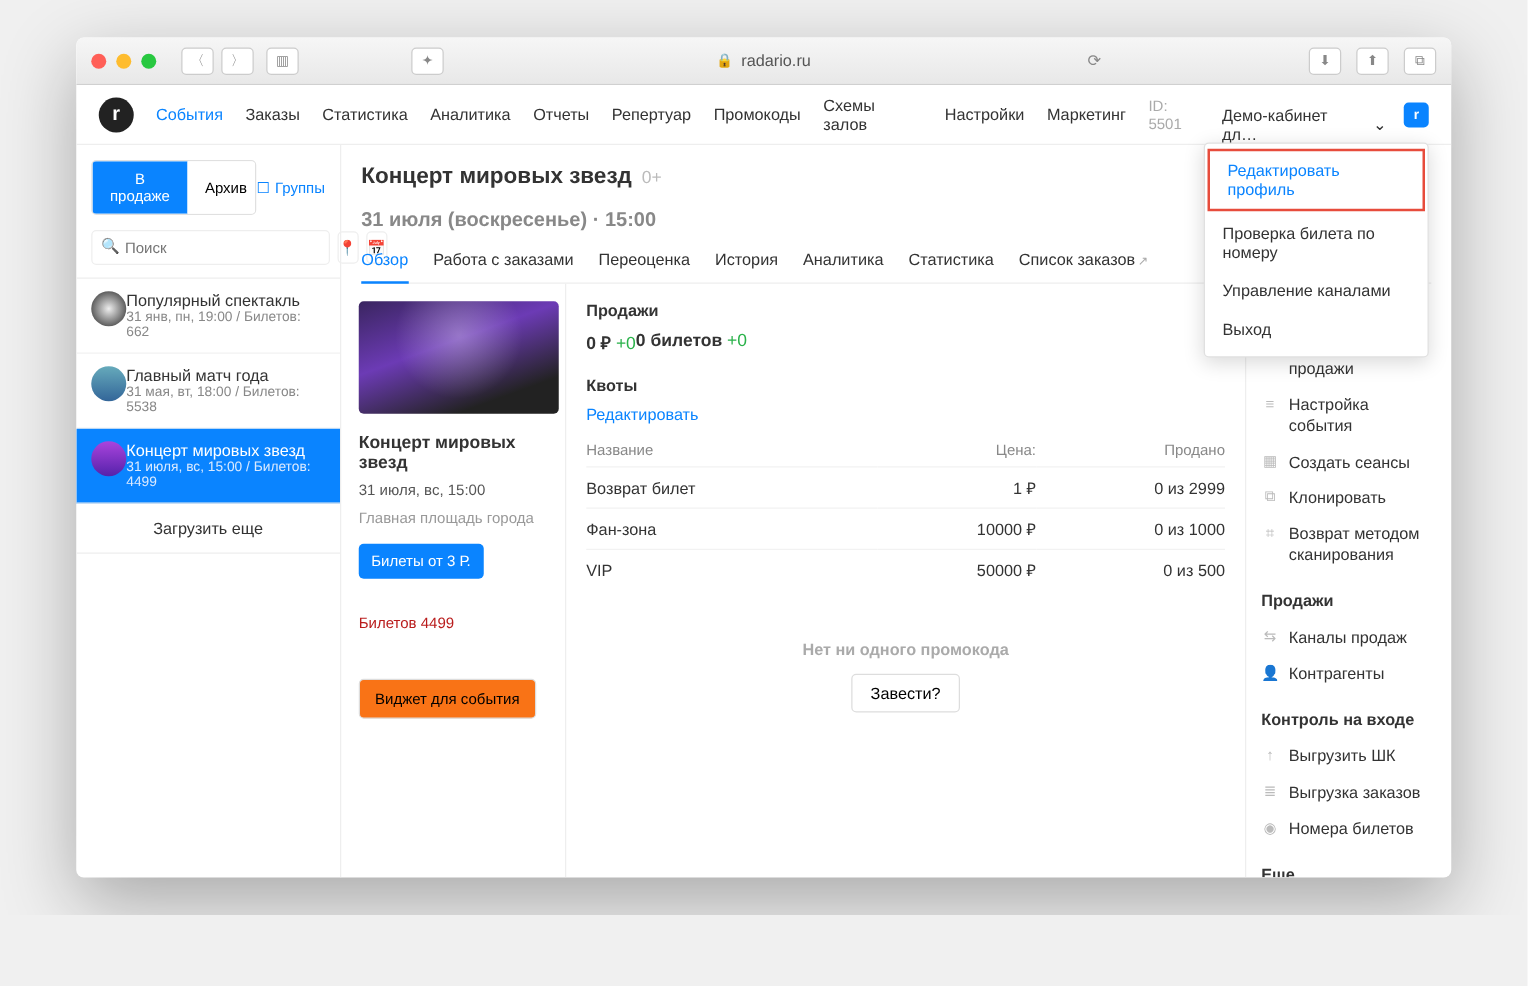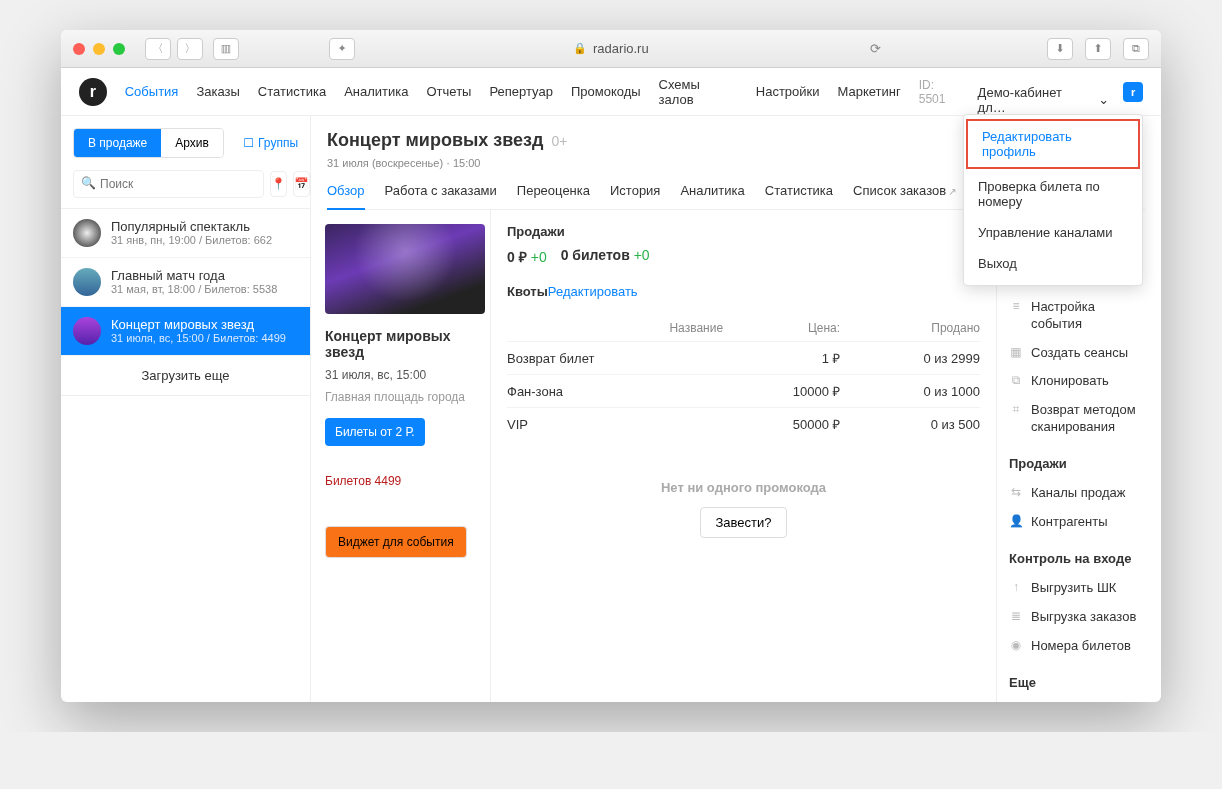--- a/index.html
+++ b/index.html
@@ -23,33 +23,33 @@
 .nav-right { margin-left:auto; display:flex; align-items:center; gap:14px; }
 .idlabel { color:#aaa; font-size:12px; }
 .accbtn { display:flex; align-items:center; gap:6px; color:#333; cursor:pointer;margin-top:16px; }
 .sqicon { width:20px; height:20px; border-radius:4px; background:#0a84ff; color:#fff; display:flex; align-items:center; justify-content:center; font-size:11px; font-weight:bold; }
 
 .dropdown { position:absolute; top:46px; right:18px; width:180px; background:#fff; border:1px solid #e0e0e0; border-radius:4px; box-shadow:0 4px 16px rgba(0,0,0,0.15); z-index:10; padding:6px 0; }
 .dropdown .ditem { padding:8px 14px; font-size:13px; cursor:pointer; }
 .dropdown .ditem.hl { color:#0a84ff; border:2px solid #e74c3c; margin:-2px 2px 2px 2px; }
 
 .body { flex:1; display:flex; overflow:hidden; }
-.sidebar { width:250px; border-right:1px solid #eee; display:flex; flex-direction:column; }
+.sidebar { width:212px; border-right:1px solid #eee; display:flex; flex-direction:column; }
 .sb-top { padding:12px; display:flex; align-items:center; gap:0; }
 .seg { display:flex; border:1px solid #e0e0e0; border-radius:4px; overflow:hidden; }
 .seg button { border:none; padding:7px 14px; font-size:12px; background:#fff; cursor:pointer; }
 .seg button.active { background:#0a84ff; color:#fff; }
 .groups { margin-left:auto; color:#0a84ff; font-size:12px; display:flex; align-items:center; gap:4px; }
 .sb-search { padding:0 12px 10px; display:flex; align-items:center; gap:6px; }
 .sb-search input { flex:1; border:1px solid #eee; border-radius:4px; padding:6px 8px 6px 26px; font-size:12px; background:#fff; }
 .sb-search .swrap { position:relative; flex:1; }
 .sb-search .sicon { position:absolute; left:8px; top:6px; color:#bbb; font-size:12px; }
 .iconbtn { width:26px; height:26px; border:1px solid #eee; border-radius:4px; display:flex; align-items:center; justify-content:center; color:#bbb; font-size:12px; cursor:pointer; }
 .evlist { border-top:1px solid #eee; }
-.evitem { display:flex; gap:10px; padding:10px 12px; border-bottom:1px solid #f2f2f2; cursor:pointer; }
+.evitem { display:flex; padding:10px 12px; border-bottom:1px solid #f2f2f2; cursor:pointer; }
 .evitem.active { background:#0a84ff; color:#fff; }
 .evimg { width:28px; height:28px; border-radius:50%; background:#555; flex-shrink:0; }
 .evtitle { font-size:13px; font-weight:500; }
 .evsub { font-size:11px; color:#888; }
 .evitem.active .evsub { color:#dbeaff; }
 .loadmore { text-align:center; padding:12px; font-size:13px; color:#333; border-bottom:1px solid #eee; cursor:pointer; }
 
 .main { flex:1; display:flex; overflow:hidden; }
 .col-left { width:180px; padding:14px; border-right:1px solid #eee; display:flex; flex-direction:column; gap:8px; }
 .thumb { width:160px; height:90px; border-radius:4px; background:linear-gradient(160deg,#3a2560,#6c3bb5 40%,#222 80%); position:relative; overflow:hidden; }
@@ -58,35 +58,35 @@
 .edate { font-size:12px; color:#555; }
 .eplace { font-size:12px; color:#999; }
 .pricebtn { margin-top:6px; background:#0a84ff; color:#fff; border:none; padding:7px 10px; border-radius:4px; font-size:12px; cursor:pointer; width:fit-content; }
 .tcount { font-size:12px; color:#b91c1c; margin-top:20px; }
 .widgetbtn { margin-top:30px; border:1px solid #ddd; background:#f97316; padding:8px 12px; border-radius:4px; font-size:12px; cursor:pointer; width:fit-content; }
 
 .col-mid { flex:1; display:flex; flex-direction:column; }
 .mid-head { padding:14px 16px 0; }
 .mh-title { font-size:18px; font-weight:600; display:flex; align-items:center; gap:8px; }
 .agebadge { color:#bbb; font-size:14px; font-weight:400; }
-.mh-sub { font-size:11px; color:#888; margin-top:6px; }
+.mh-sub { font-size:16px; color:#888; margin-top:17px;font-weight:bold; }
 .tabs { display:flex; gap:20px; margin-top:14px; border-bottom:1px solid #eee; font-size:13px; }
 .tab { padding:0 0 10px; cursor:pointer; color:#333; }
 .tab.active { color:#0a84ff; border-bottom:2px solid #0a84ff; margin-bottom:-1px; font-weight:500; }
 .tab .ext { color:#aaa; font-size:10px; margin-left:2px; }
 
 .panel { padding:14px 16px; }
 .panel h4 { font-size:13px; font-weight:600; margin-bottom:8px; }
-.salesrow { display:flex; gap:14px; font-size:14px; }
+.salesrow { display:flex; font-size:14px; }
 .salesrow b { font-weight:600; }
 .pos { color:#2ab24a; font-weight:500; }
-.quota-head { display:flex; justify-content:flex-start; margin-top:18px; }
+.quota-head { display:flex; justify-content:flex-end; margin-top:18px;flex-direction:column; }
 .editlink { color:#0a84ff; font-size:13px; cursor:pointer; }
 .qt { width:100%; margin-top:8px; font-size:13px; border-collapse:collapse; }
-.qt th { text-align:right; color:#888; font-weight:400; padding:6px 0; font-size:12px; }
+.qt th { text-align:left; color:#888; font-weight:400; padding:6px 0; font-size:12px; }
 .qt th.r,.qt td.r { text-align:right; }
 .qt td { padding:7px 0; border-top:1px solid #f2f2f2; }
 .promo-empty { text-align:center; color:#aaa; font-size:13px; margin-top:40px;font-weight:bold; }
 .addpromo { margin:12px auto 0; display:block; border:1px solid #ddd; background:#fff; padding:7px 14px; border-radius:4px; font-size:13px; cursor:pointer; }
 
 .col-right { width:165px; border-left:1px solid #eee; padding:14px 12px; font-size:13px; }
 .col-right h5 { font-size:13px; font-weight:600; margin:0 0 8px; }
 .act { display:flex; align-items:flex-start; gap:8px; padding:6px 0; cursor:pointer; color:#333; line-height:1.3; }
 .act .ai { width:14px; color:#bbb; font-size:12px; flex-shrink:0; text-align:center; }
 .rsec { margin-top:14px; }
@@ -213,21 +213,21 @@
             <div class="tab"><span>Список заказов</span><span class="ext">↗</span></div>
           </div>
         </div>
 
         <div style="display:flex; flex:1; overflow:hidden;">
           <div class="col-left">
             <div class="thumb"></div>
             <div class="etitle">Концерт мировых звезд</div>
             <div class="edate">31 июля, вс, 15:00</div>
             <div class="eplace">Главная площадь города</div>
-            <button class="pricebtn">Билеты от 2 Р.</button>
+            <button class="pricebtn">Билеты от 3 Р.</button>
             <div class="tcount">Билетов 4499</div>
             <button class="widgetbtn">Виджет для события</button>
           </div>
 
           <div style="flex:1;">
             <div class="panel">
               <h4>Продажи</h4>
               <div class="salesrow">
                 <span><b>0 ₽</b> <span class="pos">+0</span></span>
                 <span><b>0 билетов</b> <span class="pos">+0</span></span>

